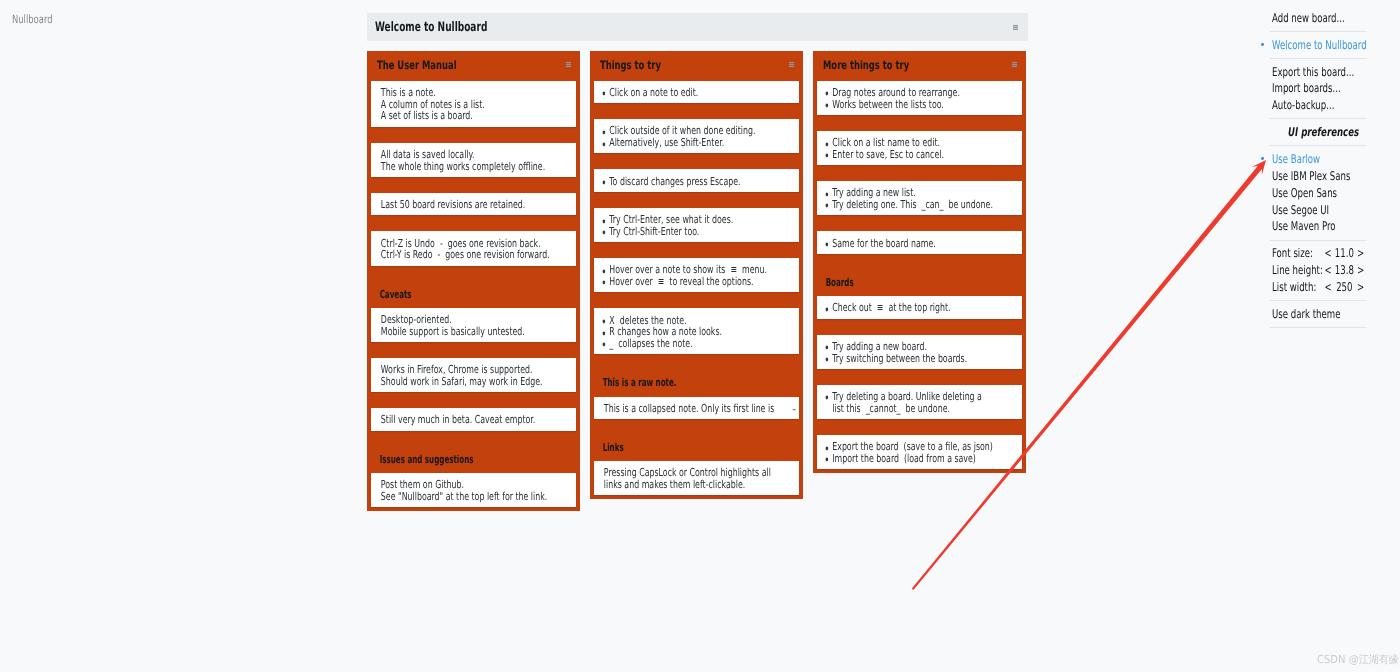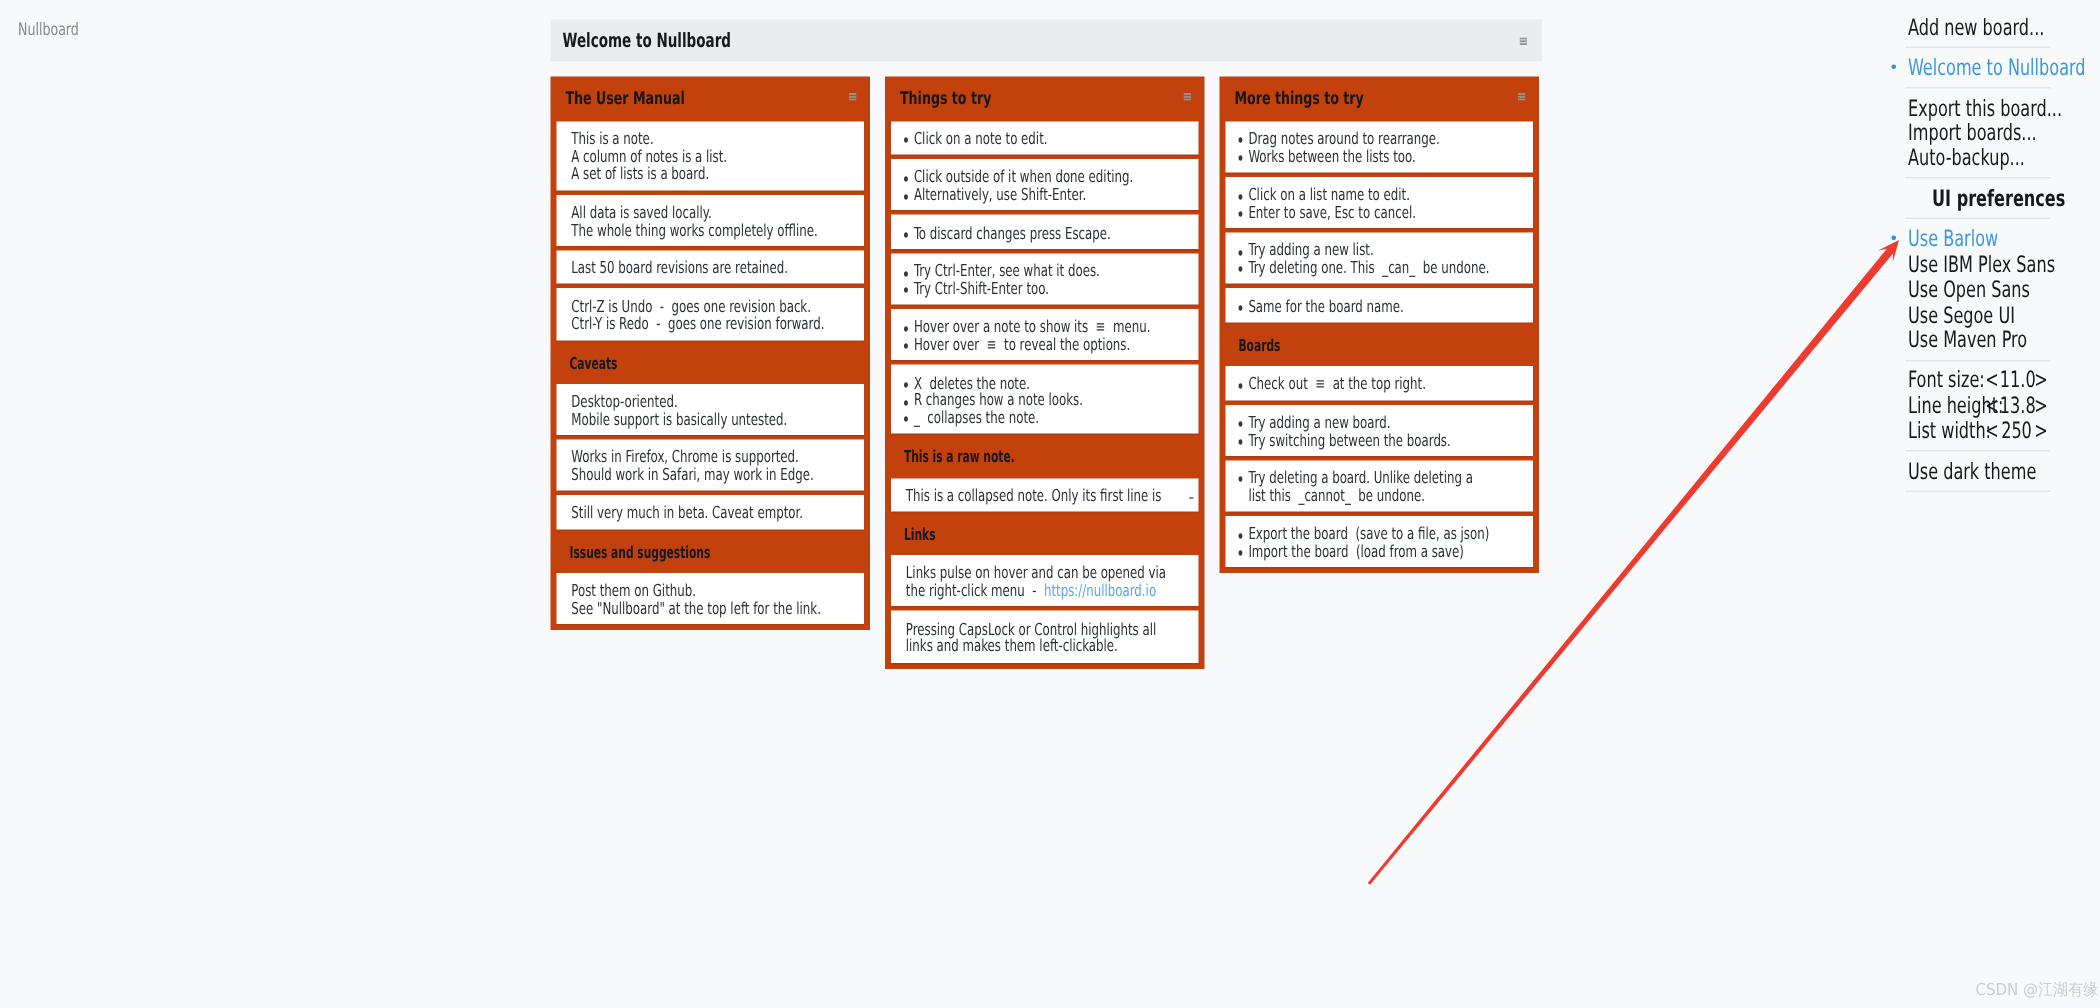--- a/index.html
+++ b/index.html
@@ -49,21 +49,21 @@
     position:absolute;left:6px;top:6.0px;
     font-size:11.7px;line-height:16px;font-weight:700;color:#15181c;
   }
   .list-title .sq{width:250px;transform:scaleX(0.8);}
   .list-menu{position:absolute;right:4.8px;top:11px;width:5px;height:5px;line-height:0;font-size:0;}
 
   .note{
     background:#fff;
     box-sizing:border-box;
     padding:6.2px 0 4.6px 0;
-    margin-bottom:3px;
+    margin-bottom:16px;
     box-shadow:0 1px 1px rgba(20,25,30,.13);
     position:relative;
   }
   .note:last-child{margin-bottom:0;}
   .note .sq{
     width:267px;padding:0 14px 0 12.4px;box-sizing:border-box;
     font-size:11px;line-height:11.7px;color:#2b3034;
     white-space:pre-wrap;
   }
   .note.raw{
@@ -77,34 +77,34 @@
   .note.collapsed .sq{width:255px;}
   .collapse-mark{
     position:absolute;right:2.6px;top:7.6px;
     font-size:12px;line-height:11.7px;color:#53585d;
   }
   a.lnk{color:#58a6e8;text-decoration:none;}
 
   
   #menu{
     position:absolute;left:1262px;top:9.6px;width:120px;
-    font-size:15px;color:#15181c;
+    font-size:12px;color:#15181c;
   }
   #menu .row{position:relative;height:16.8px;}
   #menu .row .sq{
     position:absolute;left:10px;top:0;width:145px;
     line-height:16.8px;white-space:nowrap;
   }
   #menu .row.cur .sq{color:#3d97dd;}
   #menu .row.cur .dot{
     position:absolute;left:-1px;top:6.3px;
     width:2.8px;height:2.8px;background:#2f8fd8;border-radius:50%;
   }
   #menu .sep{border-top:1px solid #e2e5e8;margin:4.4px 0 4.8px 7.5px;width:97.5px;}
-  #menu .sect{position:relative;height:16.8px;}
+  #menu .sect{position:relative;height:16.8px;font-style:italic;}
   #menu .sect .sq{
     position:absolute;left:26px;top:0;width:145px;
     line-height:16.8px;font-weight:700;white-space:nowrap;
   }
   #menu .pref{position:relative;height:16.8px;text-decoration:underline;}
   #menu .pref .sq{
     position:absolute;left:10px;top:0;width:145px;
     line-height:16.8px;white-space:nowrap;
   }
   #menu .pref .lbl{display:inline-block;width:64px;}
@@ -224,23 +224,20 @@
           <span class="sq"><span>This is a raw note.</span></span>
         </div>
         <div class="note collapsed">
           <span class="sq"><span>This is a collapsed note. Only its first line is</span></span>
           <span class="collapse-mark">-</span>
         </div>
         <div class="note raw">
           <span class="sq"><span>Links</span></span>
         </div>
         <div class="note">
-          <span class="sq"><span>Links pulse on hover and can be opened via</span><br><span>the right-click menu  -  </span><a class="lnk">https://nullboard.io</a></span>
-        </div>
-        <div class="note">
           <span class="sq"><span>Pressing CapsLock or Control highlights all</span><br><span>links and makes them left-clickable.</span></span>
         </div>
       </div>
       <div class="list">
         <div class="list-head">
           <div class="list-title">
             <span class="sq">More things to try</span>
           </div>
           <div class="list-menu"><svg width="5" height="5" viewBox="0 0 5 5">
               <g fill="#8e949b">

